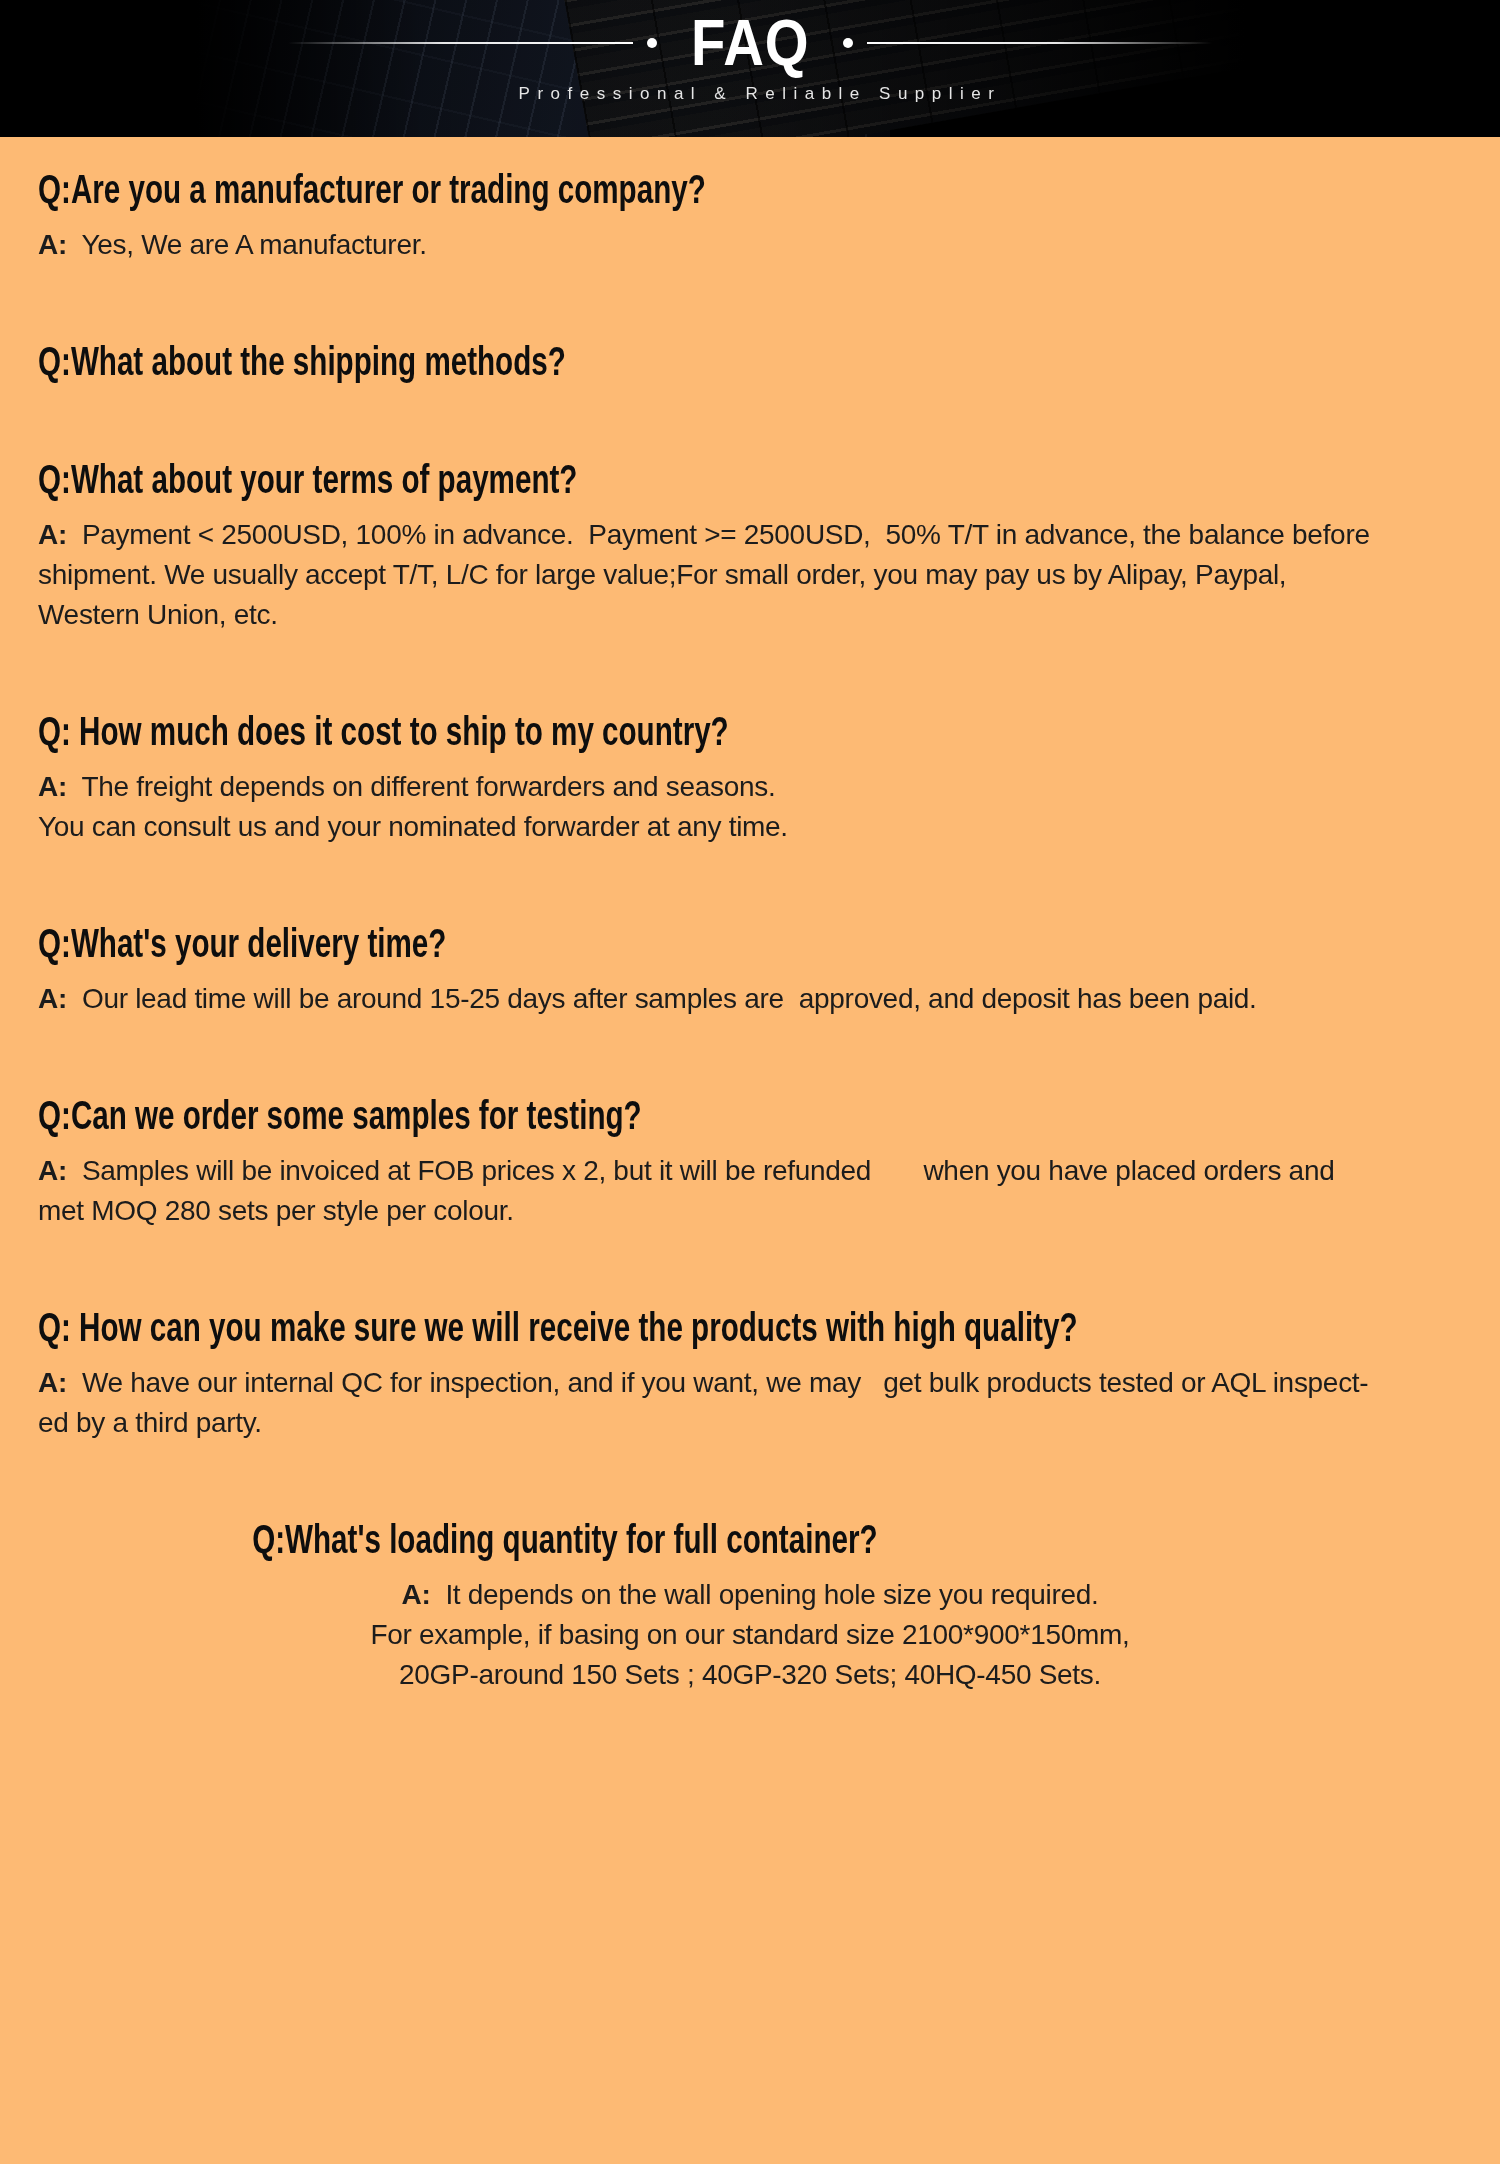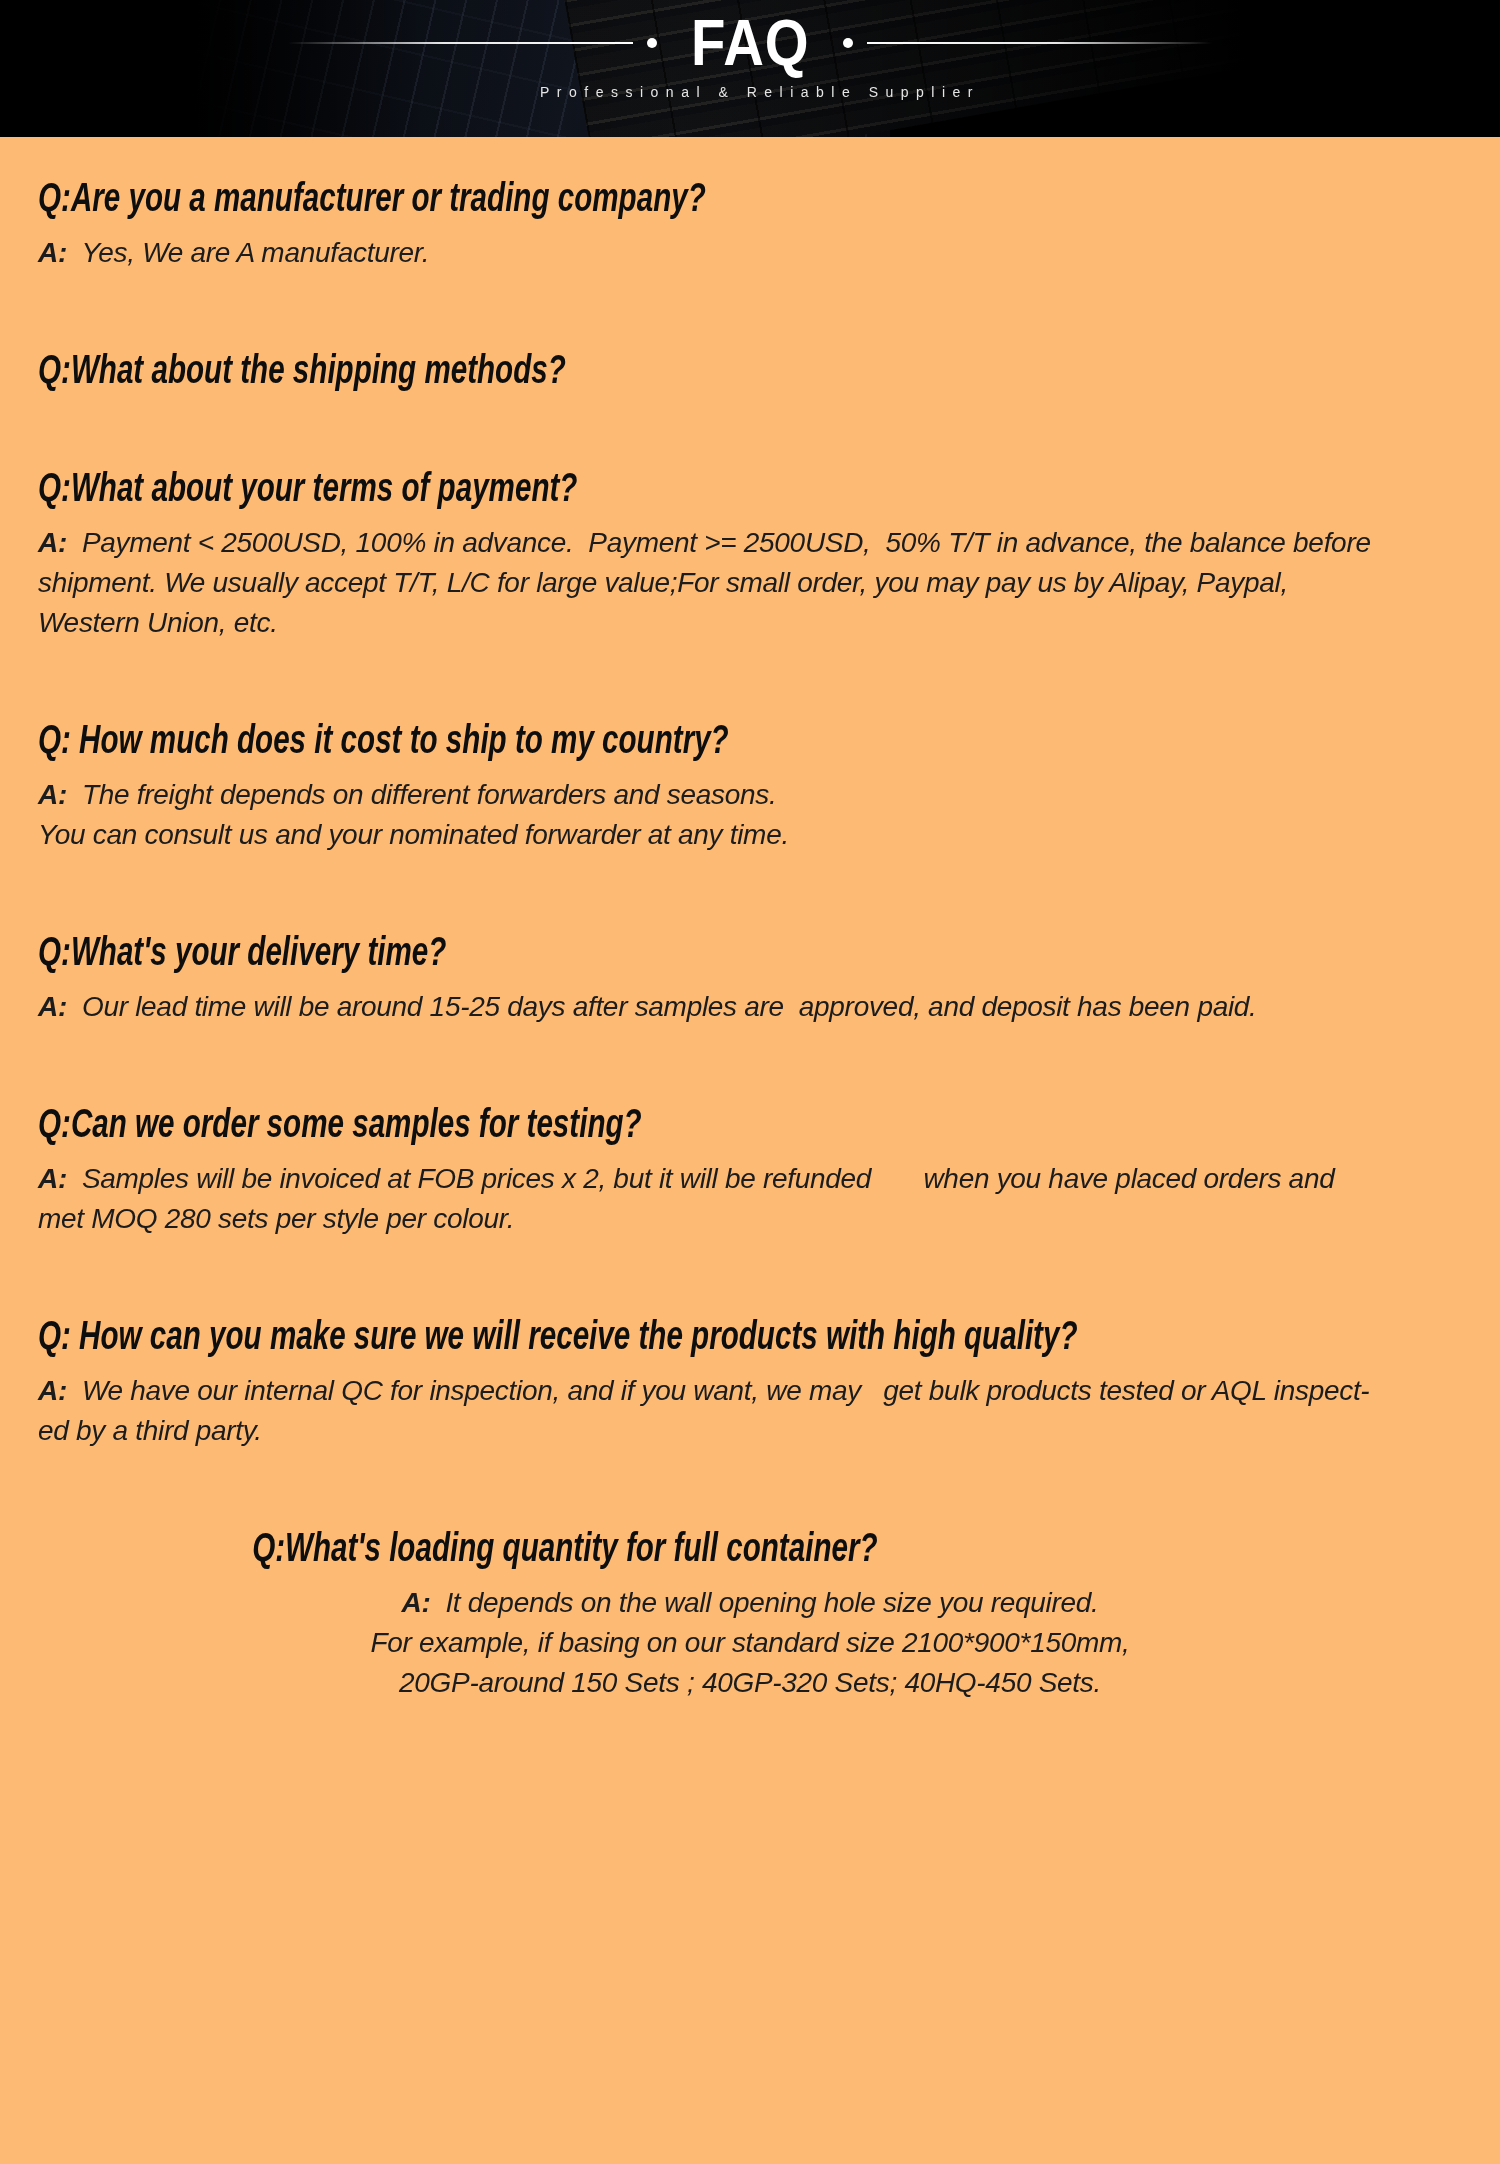--- a/index.html
+++ b/index.html
@@ -42,26 +42,26 @@
   .rule-r{background:linear-gradient(270deg,rgba(255,255,255,0) 0%,rgba(255,255,255,0.9) 45%,#fff 100%);margin-left:14px;}
   .dot{width:10px;height:10px;border-radius:50%;background:#fff;flex:0 0 auto;}
   .title{
     margin:0 26px;line-height:1;
     font-size:64px;font-weight:700;color:#fff;letter-spacing:1px;
     transform:scaleX(0.88);white-space:nowrap;
   }
   .subtitle{
     position:absolute;left:0;right:0;top:84px;
     text-align:center;color:#e6e6e6;
-    font-size:14px;letter-spacing:7.5px;padding-left:20px;
+    font-size:17px;letter-spacing:7.5px;padding-left:20px;
     white-space:nowrap;
   }
 
   
-  .content{padding:38px 38px 0;font-style:italic;}
+  .content{padding:30px 38px 0;}
   .faq-item{margin-bottom:74px;}
   .faq-item:last-child{margin-bottom:0;text-align:center;}
   .q{
     margin:0 0 14px;
     font-size:40px;line-height:44px;font-weight:700;color:#0e0e0e;
     transform:scaleX(0.74);transform-origin:0 50%;white-space:nowrap;
   }
   .a{
     margin:0;
     font-size:28px;line-height:40px;color:#1c1c1c;

